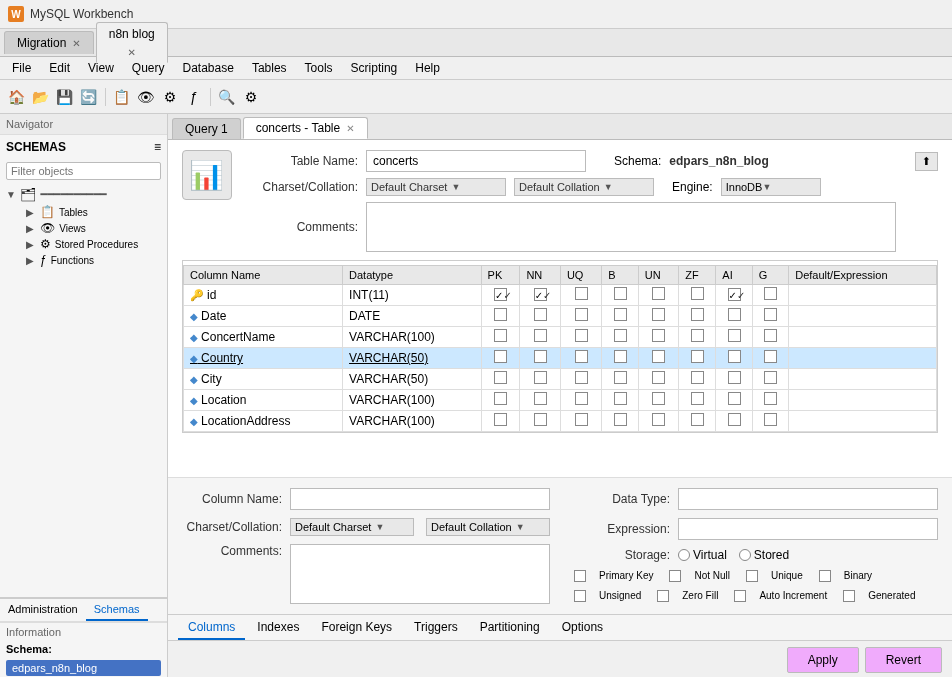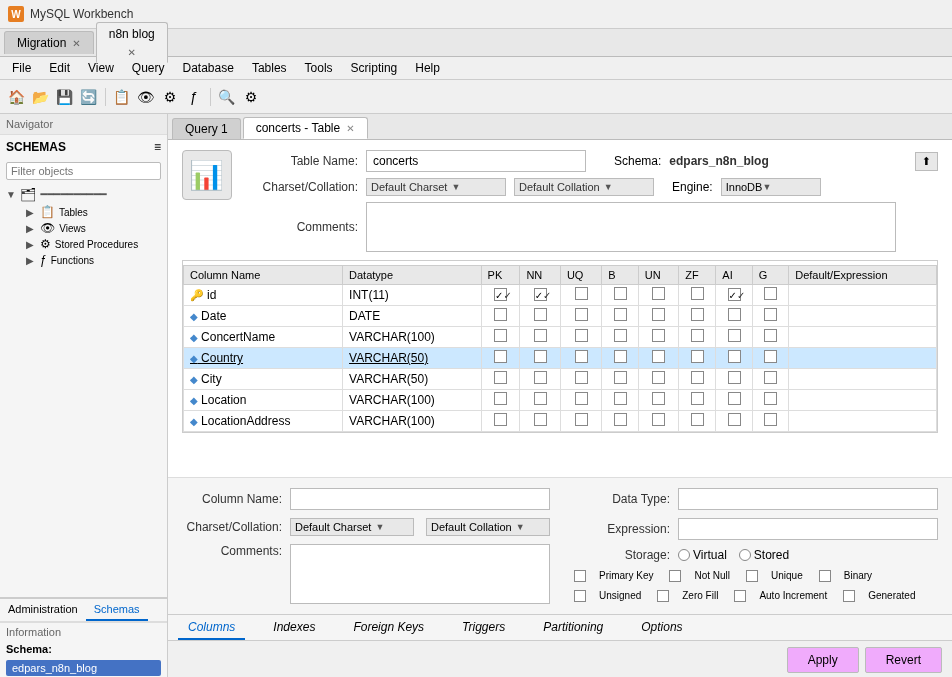--- a/index.html
+++ b/index.html
@@ -91,21 +91,21 @@
     .detail-select { border: 1px solid #bbb; padding: 2px 4px; font-size: 11px; background: #e8e8e8; display: flex; align-items: center; gap: 4px; cursor: pointer; }
     .detail-textarea { border: 1px solid #bbb; padding: 3px; font-size: 12px; background: #fff; flex: 1; height: 60px; resize: none; }
     
     .storage-row { display: flex; gap: 12px; align-items: center; flex-wrap: wrap; }
     .radio-item { display: flex; align-items: center; gap: 3px; font-size: 12px; }
     .radio-circle { width: 12px; height: 12px; border: 1px solid #888; border-radius: 50%; background: #fff; display: inline-block; }
     .checkbox-item { display: flex; align-items: flex-start; gap: 13px; font-size: 10px; }
     .check-box { width: 12px; height: 12px; border: 1px solid #888; background: #fff; display: inline-block; }
     
     
-    .bottom-tabs-bar { border-top: 1px solid #ccc; background: #f5f5f5; padding: 0 10px; display: flex; gap: 18px; align-items: flex-end; height: 26px; font-style: italic; }
+    .bottom-tabs-bar { border-top: 1px solid #ccc; background: #f5f5f5; padding: 0 10px; display: flex; gap: 2px; align-items: flex-end; height: 26px; }
     .bottom-tab-btn { padding: 4px 10px; font-size: 12px; cursor: pointer; border-bottom: 2px solid transparent; }
     .bottom-tab-btn.active { color: #0066cc; border-bottom: 2px solid #0066cc; }
     
     .action-bar { display: flex; justify-content: flex-end; gap: 6px; padding: 6px 10px; background: #f0f0f0; border-top: 1px solid #ccc; }
     .action-btn { padding: 5px 20px; font-size: 12px; border: 1px solid #bbb; border-radius: 2px; background: #f0abfc; cursor: pointer; }
     
     .engine-select { border: 1px solid #bbb; padding: 2px 4px; font-size: 11px; background: #e8e8e8; display: flex; align-items: center; cursor: pointer; min-width: 100px; }
   </style>
 </head>
 <body>

